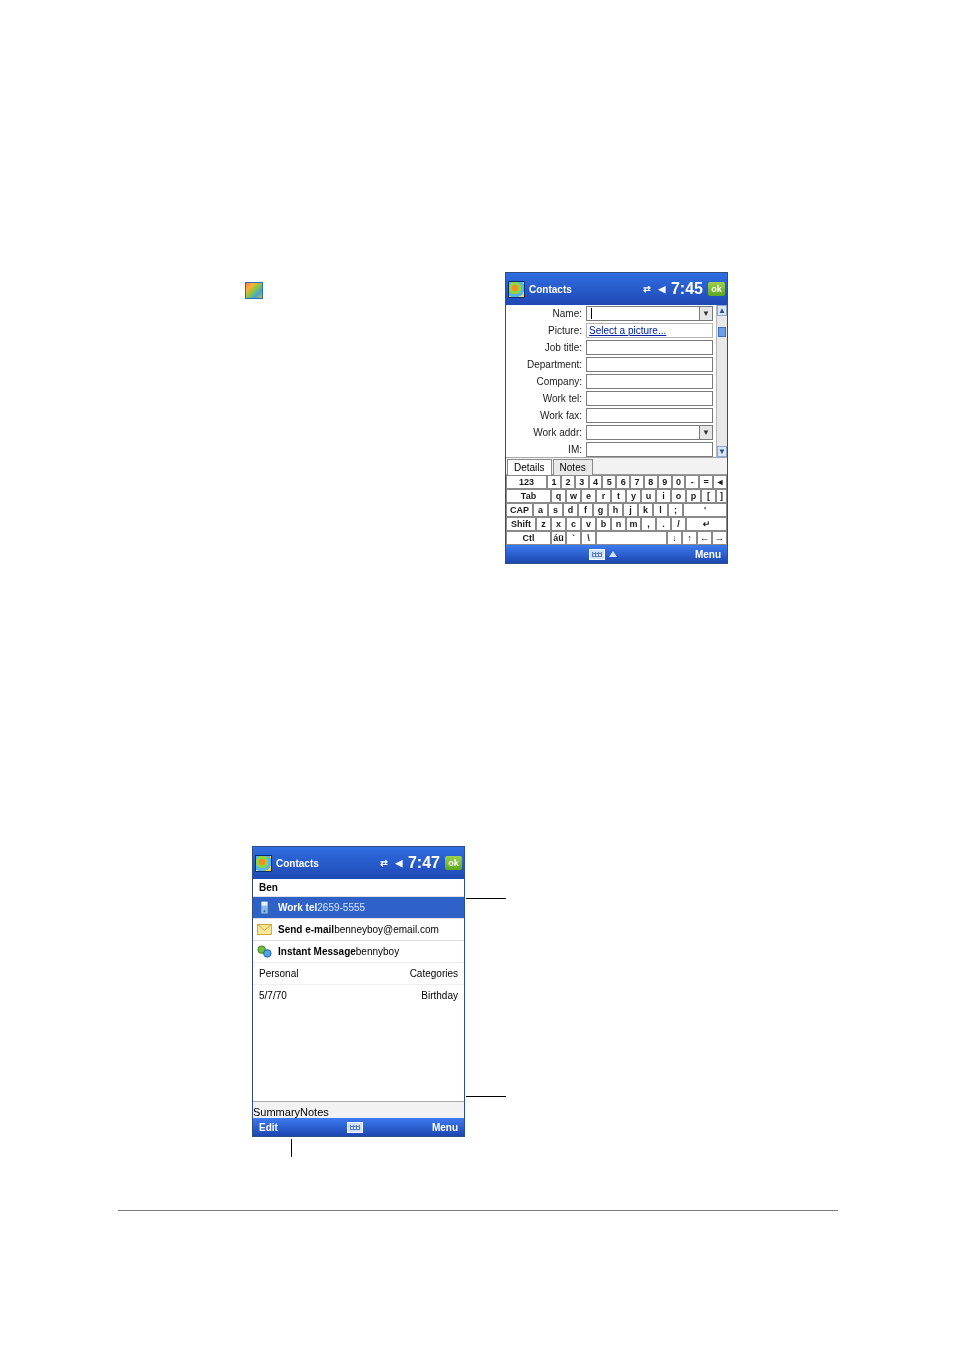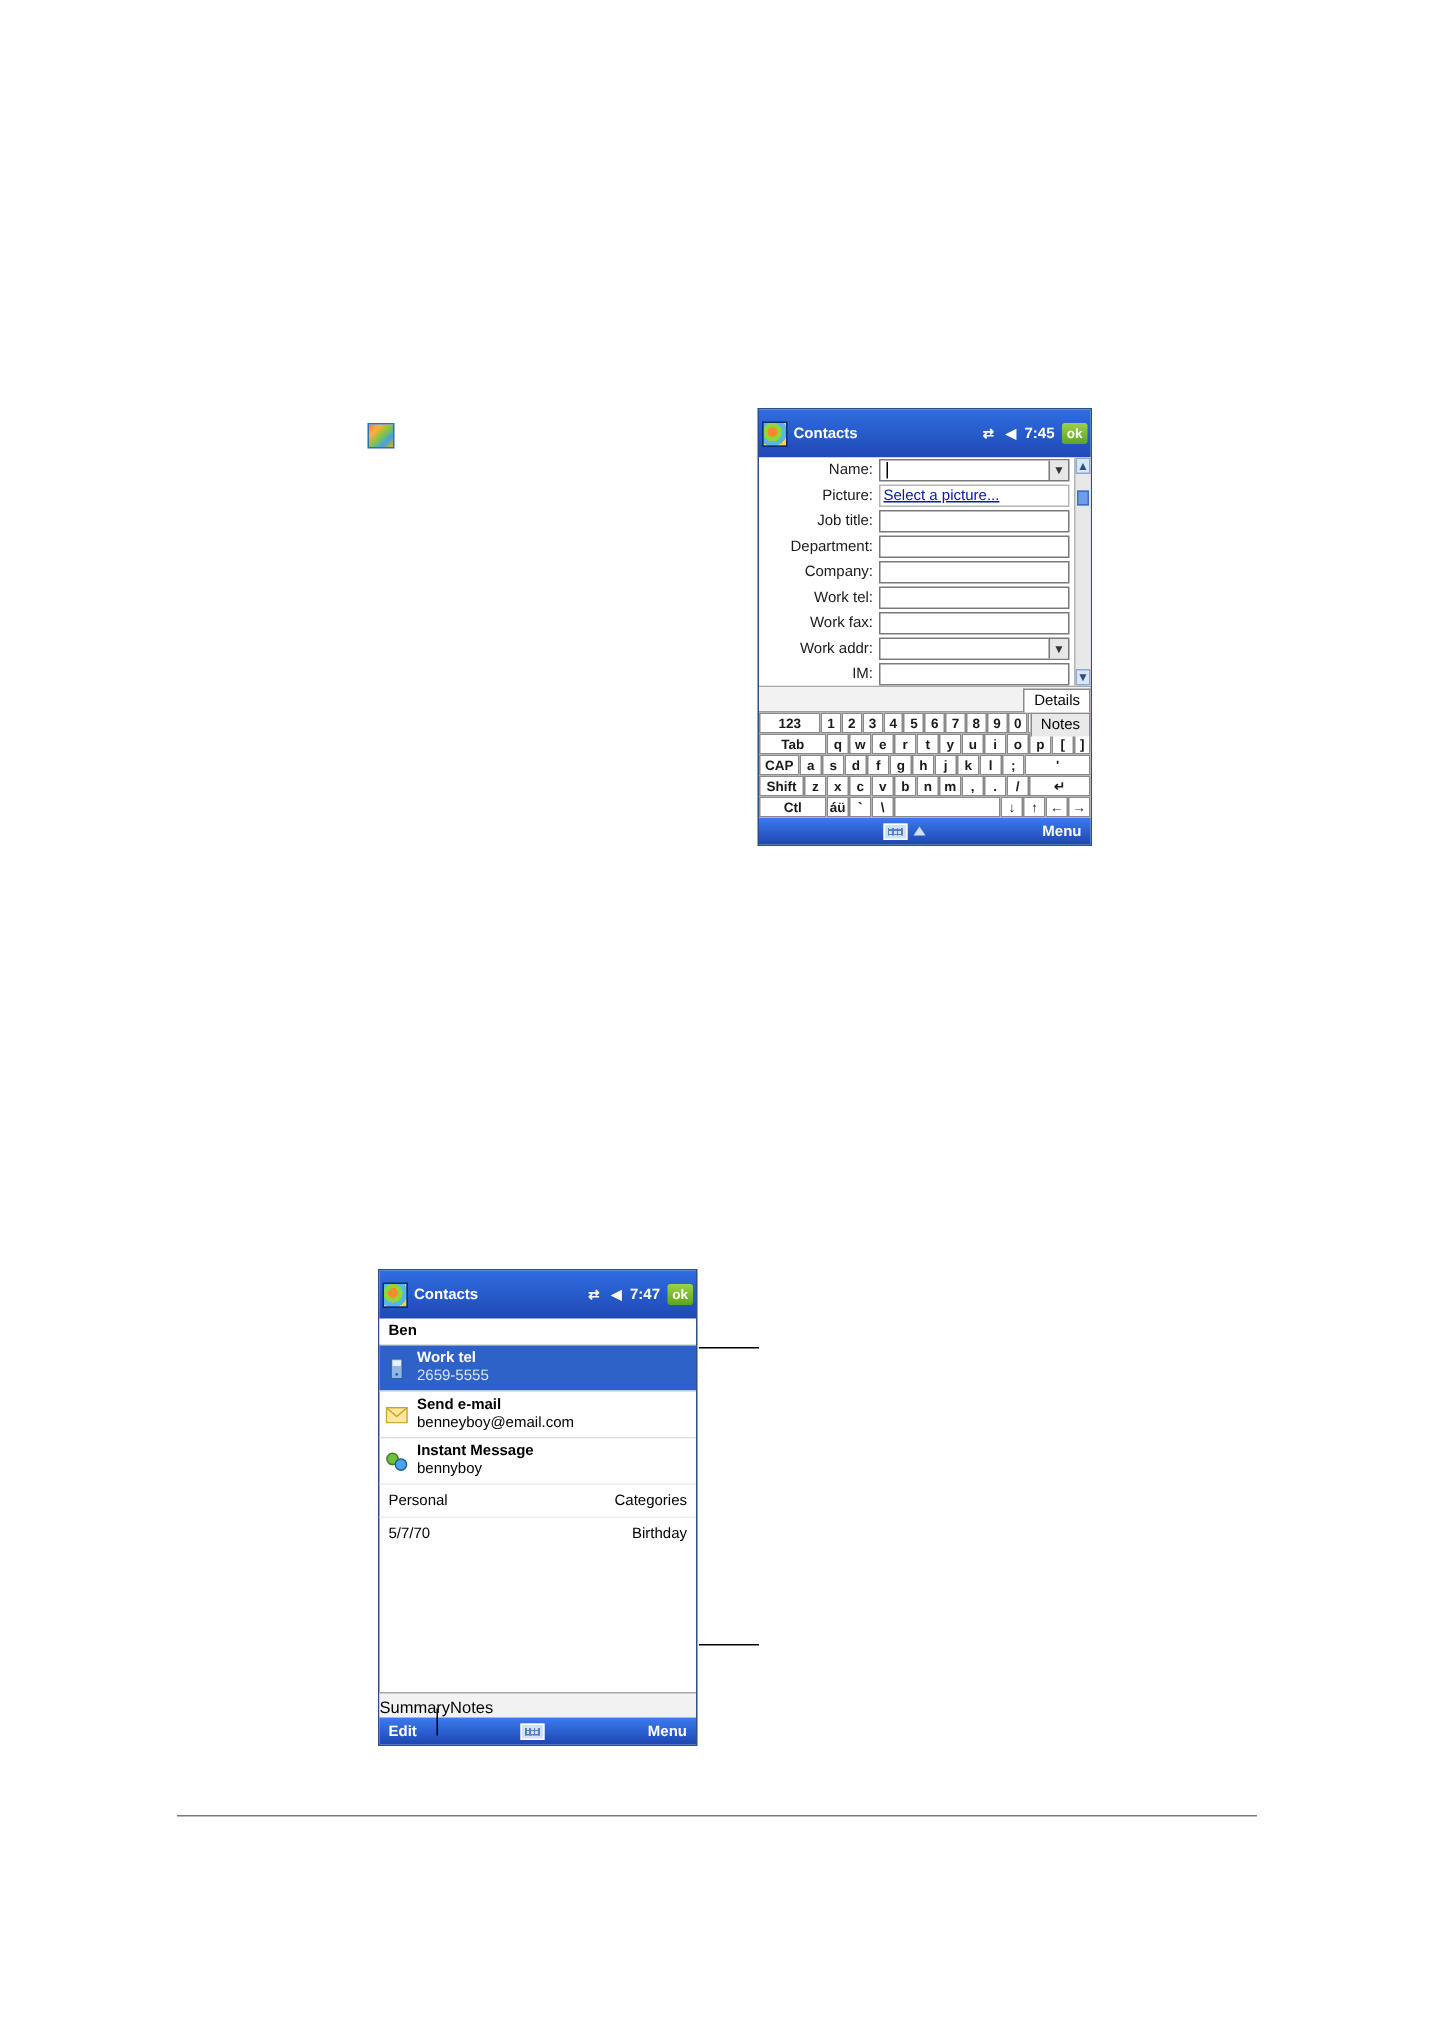--- a/index.html
+++ b/index.html
@@ -45,21 +45,21 @@
       width: 17px; height: 17px;
       margin: 0 2px;
       background: radial-gradient(circle at 40% 40%, #ff8a2a 0 25%, #8fd53b 25% 50%, #56b7ee 50% 75%, #ffd23a 75% 100%);
       border: 1px solid #0d2d6e;
     }
     .titlebar .title { margin-left: 2px; }
     .titlebar .status { margin-left: auto; display:flex; align-items:center; gap:3px; padding-right:2px;}
     .titlebar .sig-icon, .titlebar .vol-icon {
       width: 12px; height: 11px; display:inline-flex; align-items:center; justify-content:center; color:#fff; font-size:9px;
     }
-    .titlebar .time { font-weight:bold; font-size:10px; }
+    .titlebar .time { font-weight:bold; font-size:16px; }
     .titlebar .ok {
       width: 17px; height: 14px; background: linear-gradient(#9cd24a,#5da51f);
       border-radius: 2px; display:flex; align-items:center; justify-content:center;
       color:#fff; font-weight:bold; font-size:9px; margin-left:2px;
     }
 
     .form-area {
       position: relative;
       background: #fff;
       height: 152px;
@@ -90,21 +90,21 @@
     .form-row .field .dd {
       position:absolute; right:0; top:0; bottom:0; width:13px;
       background:#e6e6e6; border-left:1px solid #7a7a7a;
       display:flex;align-items:center;justify-content:center; font-size:8px;color:#333;
     }
     .cursor-line {
       width:1px; height:11px; background:#000; margin-left:2px;
     }
 
     .tabbar {
-      height:17px; background:#f2f2f2; border-top:1px solid #a7a7a7; display:flex; align-items:flex-end;flex-direction:column;
+      height:17px; background:#f2f2f2; border-top:1px solid #a7a7a7; display:flex; align-items:flex-end;
     }
     .tabbar .tab {
       padding:2px 6px; border:1px solid #8a8a8a; border-bottom:none;
       background:#e9e9e9; font-size:10px; position:relative; top:1px; margin-left:1px;
     }
     .tabbar .tab.active { background:#fff; border-top:1px solid #8a8a8a; z-index:2;}
 
     
     .kbd {
       background:#ececec; border-top:1px solid #9a9a9a;
@@ -147,21 +147,21 @@
       background:#fff; padding:3px 6px; font-size:10px; font-weight:bold;
     }
     .line-item {
       display:flex; align-items:center; padding:3px 5px 3px 4px; border-top:1px solid #e0e0e0;
     }
     .line-item.selected { background:#2f62c9; color:#fff;}
     .line-item .icon {
       width:15px; height:15px; margin-right:6px; flex-shrink:0;
       display:flex;align-items:center;justify-content:center;
     }
-    .line-item .txt { display:flex; flex-direction:column; line-height:12px;}
+    .line-item .txt { display:flex; flex-direction:row; line-height:12px;}
     .line-item .title-txt { font-size:10px; font-weight:bold;}
     .line-item .sub-txt { font-size:10px;}
     .line-item.selected .sub-txt { color:#d6e4ff;}
 
     .meta-row {
       display:flex; justify-content:space-between; padding:5px 6px; font-size:10px;
       border-top:1px solid #eee;
     }
     .meta-row:first-of-type{border-top:2px solid #d9d9d9;}
 

